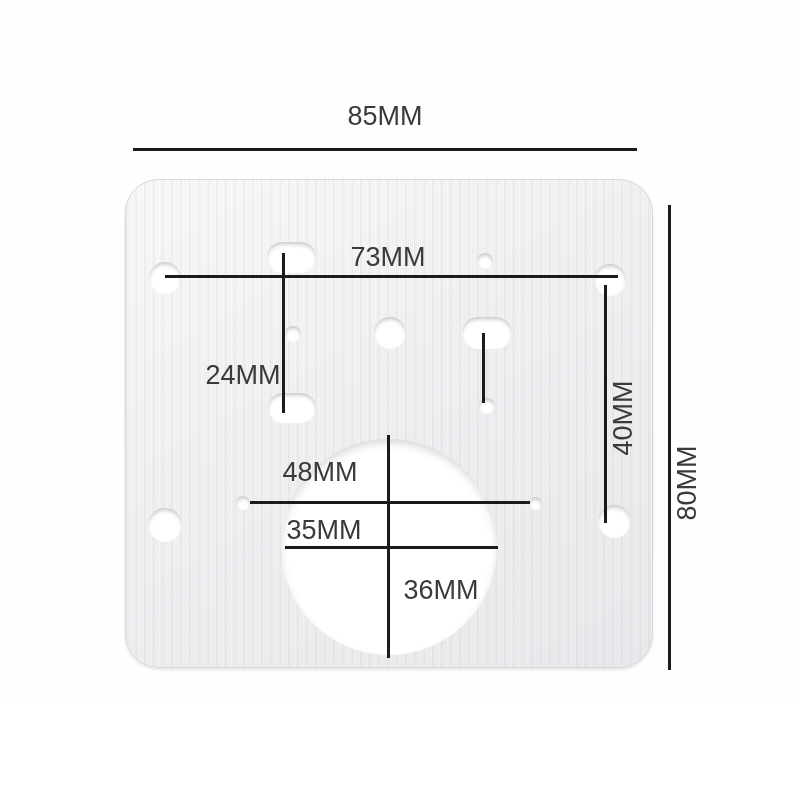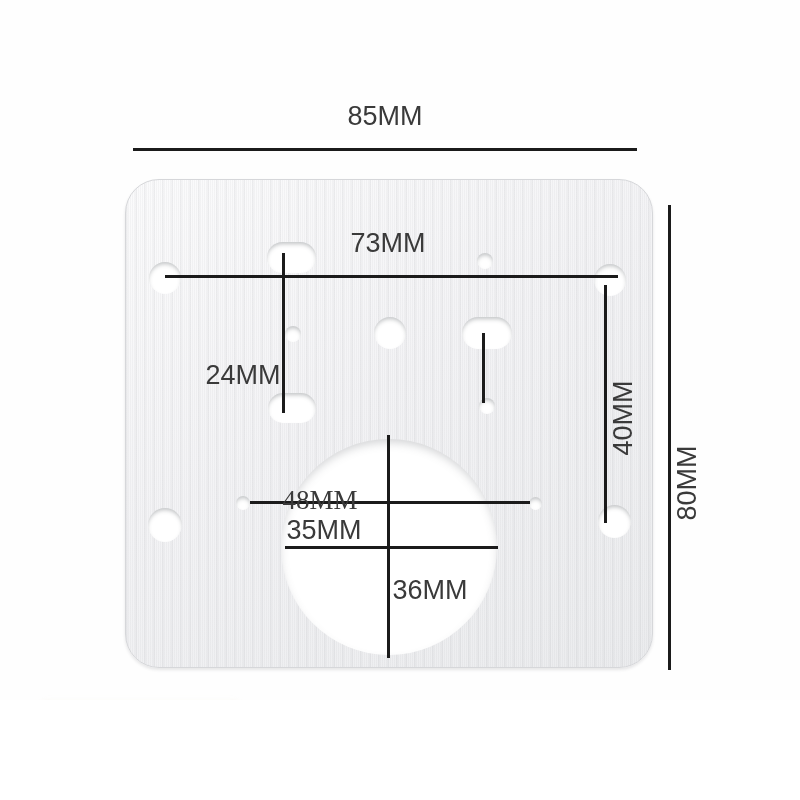--- a/index.html
+++ b/index.html
@@ -74,20 +74,20 @@
   <div class="hl" style="left:165px;top:275px;width:453px;"></div>
   <div class="vl" style="left:282px;top:253px;height:160px;"></div>
   <div class="vl" style="left:482px;top:333px;height:70px;"></div>
   <div class="vl" style="left:604px;top:285px;height:238px;"></div>
   <div class="hl" style="left:250px;top:501px;width:280px;"></div>
   <div class="hl" style="left:285px;top:546px;width:213px;"></div>
   <div class="vl" style="left:387px;top:435px;height:223px;"></div>
 
   <div class="lbl" style="left:385px;top:116px;">85MM</div>
   <div class="lbl rot" style="left:687px;top:483px;">80MM</div>
-  <div class="lbl" style="left:388px;top:243px;">73MM</div>
+  <div class="lbl" style="left:388px;top:257px;">73MM</div>
   <div class="lbl" style="left:243px;top:342px;margin-top:33px;">24MM</div>
   <div class="lbl rot" style="left:623px;top:418px;">40MM</div>
-  <div class="lbl" style="left:320px;top:500px;font-family:Liberation Serif, serif;">48MM</div>
+  <div class="lbl" style="left:320px;top:472px;">48MM</div>
   <div class="lbl" style="left:324px;top:530px;text-align:center;">35MM</div>
-  <div class="lbl" style="left:430px;top:590px;">36MM</div>
+  <div class="lbl" style="left:441px;top:590px;">36MM</div>
 
 </div>
 
 </body></html>

